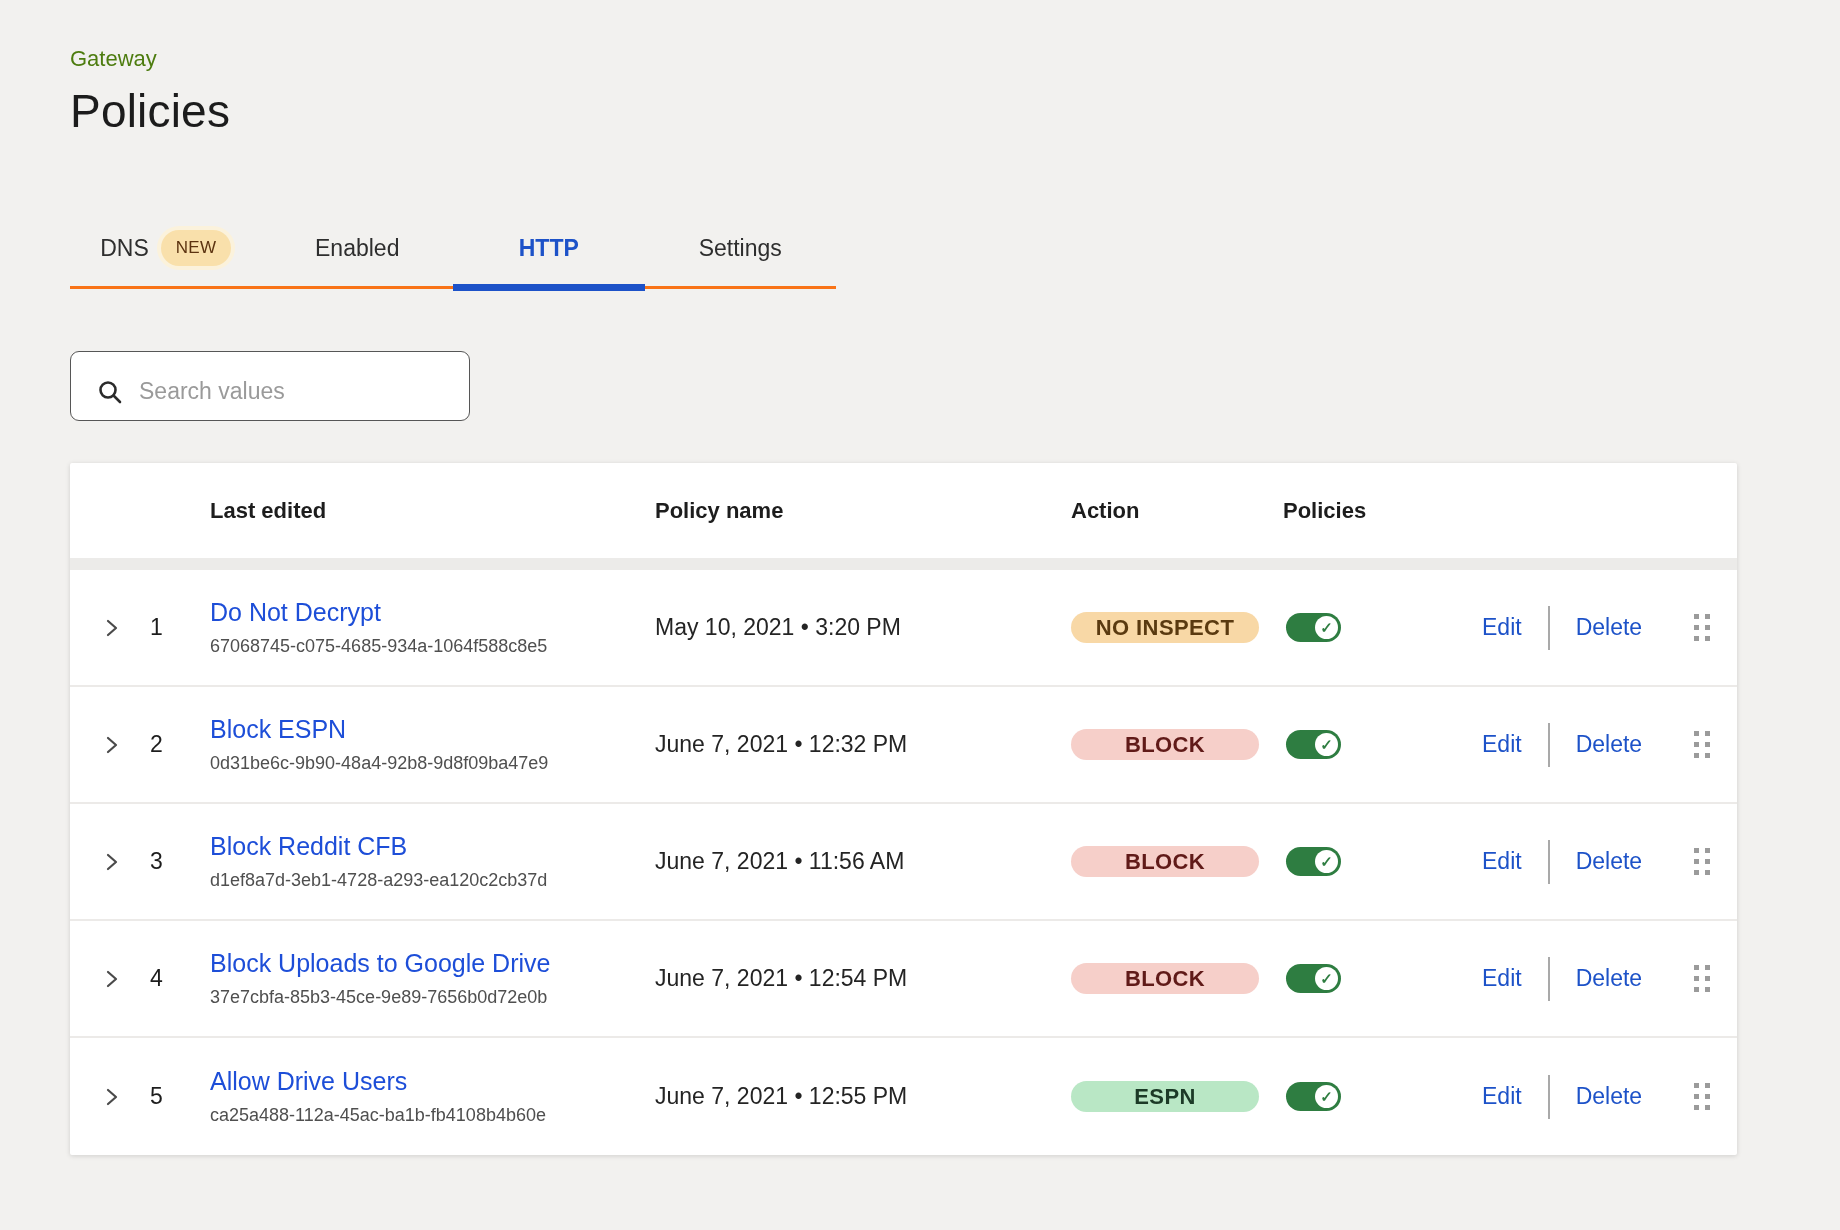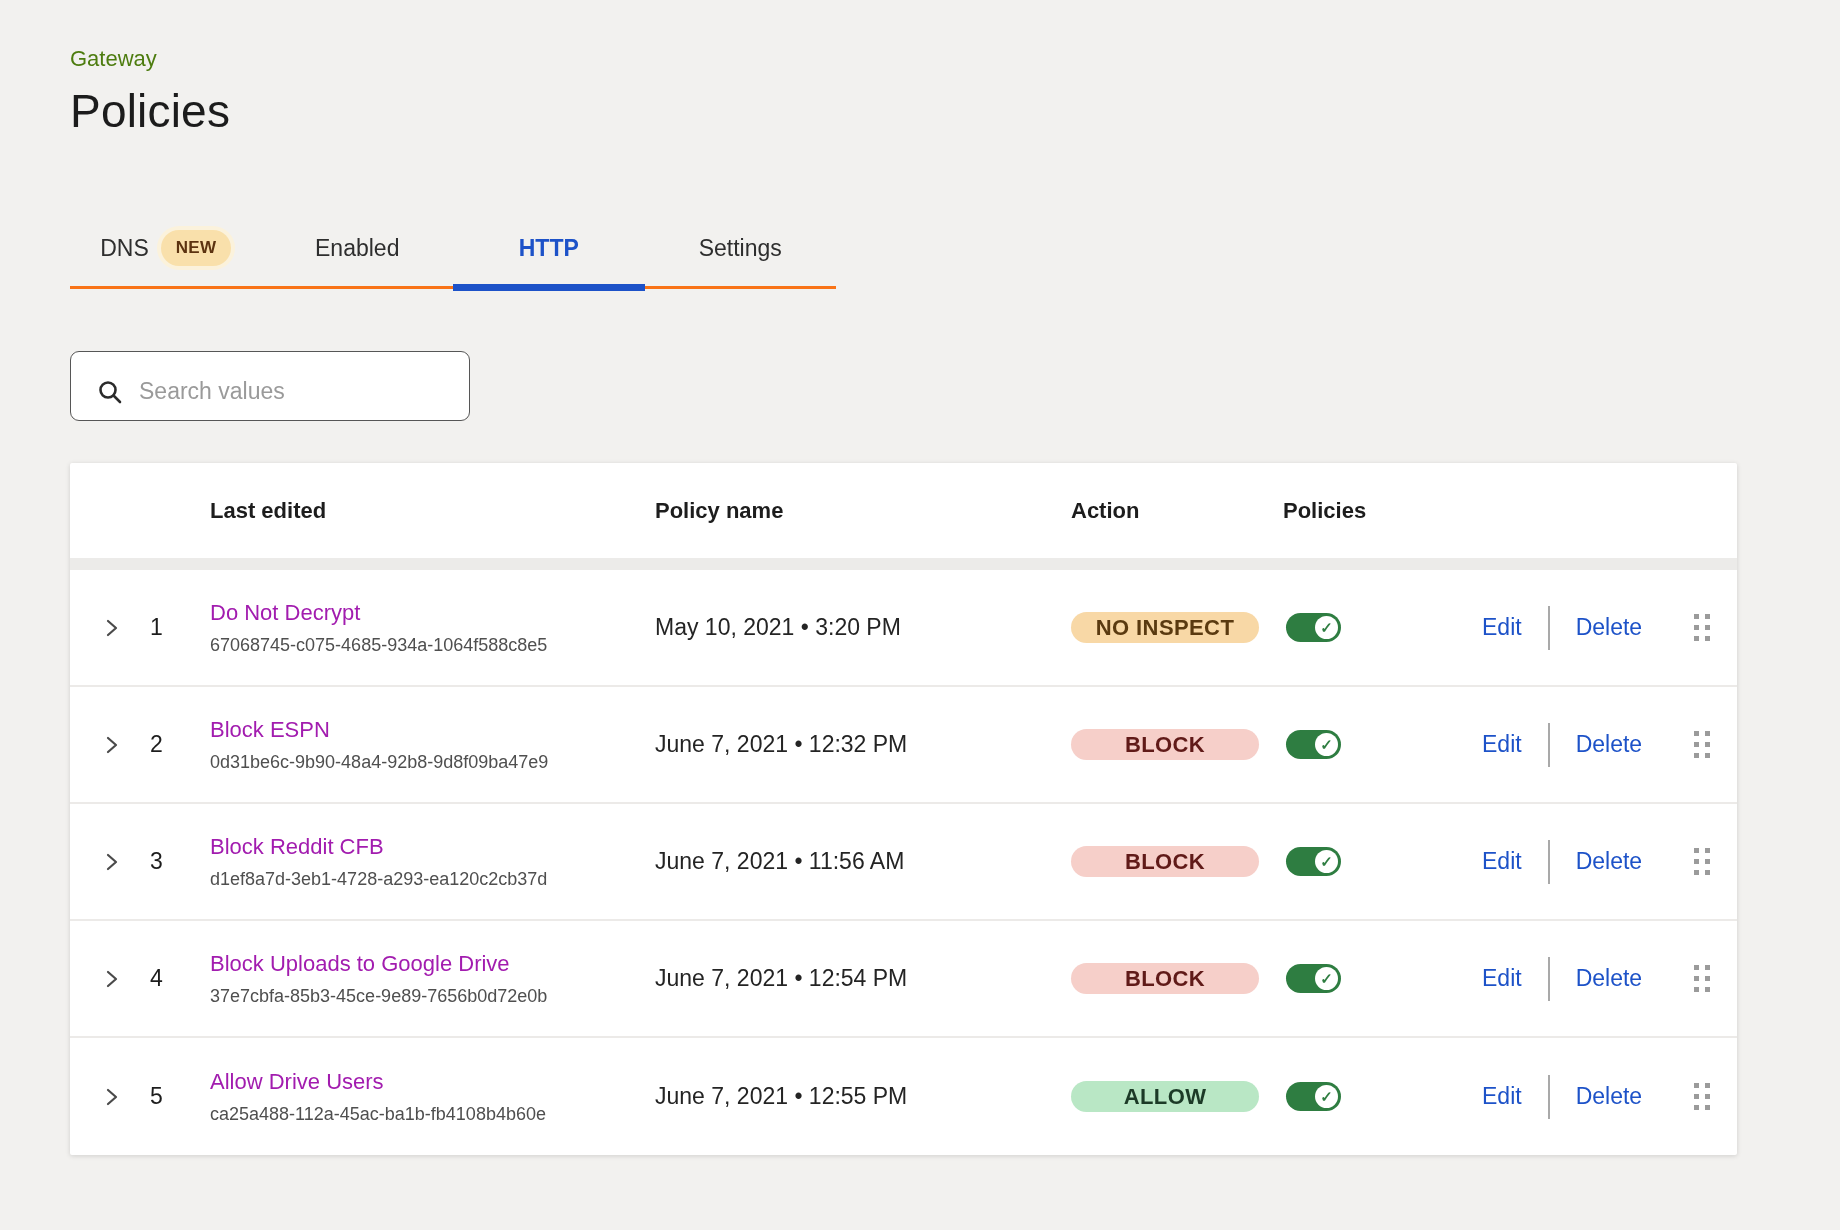--- a/index.html
+++ b/index.html
@@ -22,21 +22,21 @@
     flex: 1 1 0; display: flex; align-items: center; justify-content: center;
     gap: 12px; padding: 14px 0 20px 0; font-size: 23px; color: #2e2e2e;
     cursor: pointer; position: relative;
   }
   .tab.active { color: #1d52c8; font-weight: bold; }
   .tab.active::after {
     content: ""; position: absolute; left: 0; right: 0; bottom: -5px;
     height: 7px; background: #1d52c8;
   }
   .new-badge {
-    background: #f9e0ab; color: #5c3310; font-size: 17px; font-weight: bold;
+    background: #f9e0ab; color: #5c3310; font-size: 17px; font-weight: normal;
     padding: 8px 15px; border-radius: 20px; letter-spacing: 0.3px;
     box-shadow: 0 0 0 4px #fbf2dc;
   }
 
   
   .toolbar { margin-top: 62px; display: flex; justify-content: space-between; align-items: flex-start; }
   .search-box {
     width: 400px; height: 70px; background: #ffffff; border: 1px solid #565656;
     border-radius: 9px; display: flex; align-items: center; padding: 11px 18px 0 26px;
   }
@@ -60,21 +60,21 @@
     grid-template-columns: 70px 70px 445px 416px 212px 199px 1fr;
     align-items: center;
   }
   .thead { height: 95px; font-weight: bold; font-size: 22px; color: #1d1d1d; }
   .header-gap { height: 12px; background: #ecebe9; }
   .trow { height: 117px; border-bottom: 2px solid #eceae8; }
   .trow:last-child { border-bottom: none; }
 
   .cell-expand { display: flex; justify-content: center; padding-left: 14px; cursor: pointer; }
   .row-index { font-size: 23px; color: #1d1d1d; padding-left: 10px; }
-  .name-block .policy-name { font-size: 22px; color: #a21caf; }
+  .name-block .policy-name { font-size: 25px; color: #1d4ed8; }
   .name-block .policy-uuid { margin-top: 9px; font-size: 18px; color: #4f4f4f; }
   .last-edited { font-size: 23px; color: #242424; }
 
   .badge {
     display: inline-flex; width: 188px; height: 31px; border-radius: 16px;
     align-items: center; justify-content: center;
     font-size: 22px; font-weight: bold; letter-spacing: 0.4px;
   }
   .badge-no-inspect { background: #f8d8a6; color: #5a3a10; }
   .badge-block { background: #f6cfc9; color: #601a18; }
@@ -292,21 +292,21 @@
         <polyline points="4,4 12,11 4,18" fill="none" stroke="#4a4a4a" stroke-width="2.2" stroke-linecap="round" stroke-linejoin="round"></polyline>
       </svg>
     </div>
     <div class="row-index">5</div>
     <div class="name-block">
       <div class="policy-name">Allow Drive Users</div>
       <div class="policy-uuid">ca25a488-112a-45ac-ba1b-fb4108b4b60e</div>
     </div>
     <div class="last-edited">June 7, 2021 • 12:55 PM</div>
     <div>
-      <span class="badge badge-allow">ALLOW</span>
+      <span class="badge badge-allow">ESPN</span>
     </div>
     <div>
       <div class="toggle">
         <span class="knob">✓</span>
       </div>
     </div>
     <div class="actions-cell">
       <a class="link">Edit</a>
       <span class="action-divider"></span>
       <a class="link">Delete</a>

